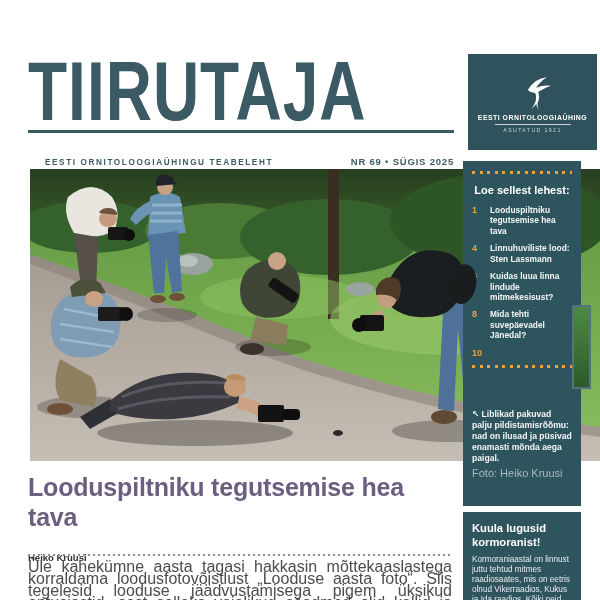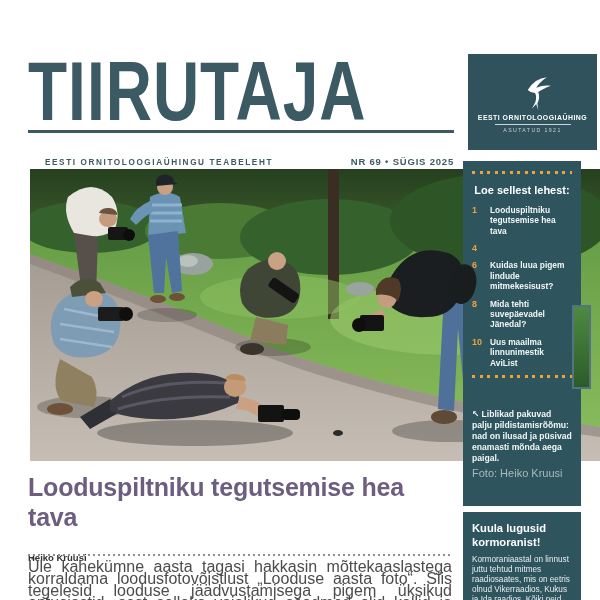--- a/index.html
+++ b/index.html
@@ -187,32 +187,32 @@
   <div class="abs panel panel-a">
     <div class="dots-orange"></div>
     <div class="toc-heading">Loe sellest lehest:</div>
 
     <div class="toc-row">
       <span class="toc-page">1</span>
       <span class="toc-title">Looduspiltniku tegutsemise hea tava</span>
     </div>
     <div class="toc-row">
       <span class="toc-page">4</span>
+      <span class="toc-title">Linnuhuviliste lood: Sten Lassmann</span>
     </div>
     <div class="toc-row">
       <span class="toc-page">6</span>
-      <span class="toc-title">Kuidas luua pigem lindude mitmekesisust?</span>
+      <span class="toc-title">Kuidas luua linna lindude mitmekesisust?</span>
     </div>
     <div class="toc-row">
       <span class="toc-page">8</span>
       <span class="toc-title">Mida tehti suvepäevadel Jänedal?</span>
     </div>
     <div class="toc-row">
       <span class="toc-page">10</span>
-      <span class="toc-title">Uus maailma linnunimestik AviList</span>
     </div>
 
     <div class="dots-orange" style="margin-top:6px;"></div>
 
     <div class="caption">
       <div class="caption-text">
         <span>↖</span>
         <span>Liblikad pakuvad palju pildistamisrõõmu: nad on ilusad ja püsivad enamasti mõnda aega paigal.</span>
       </div>
       <div class="caption-credit">Foto: Heiko Kruusi</div>

